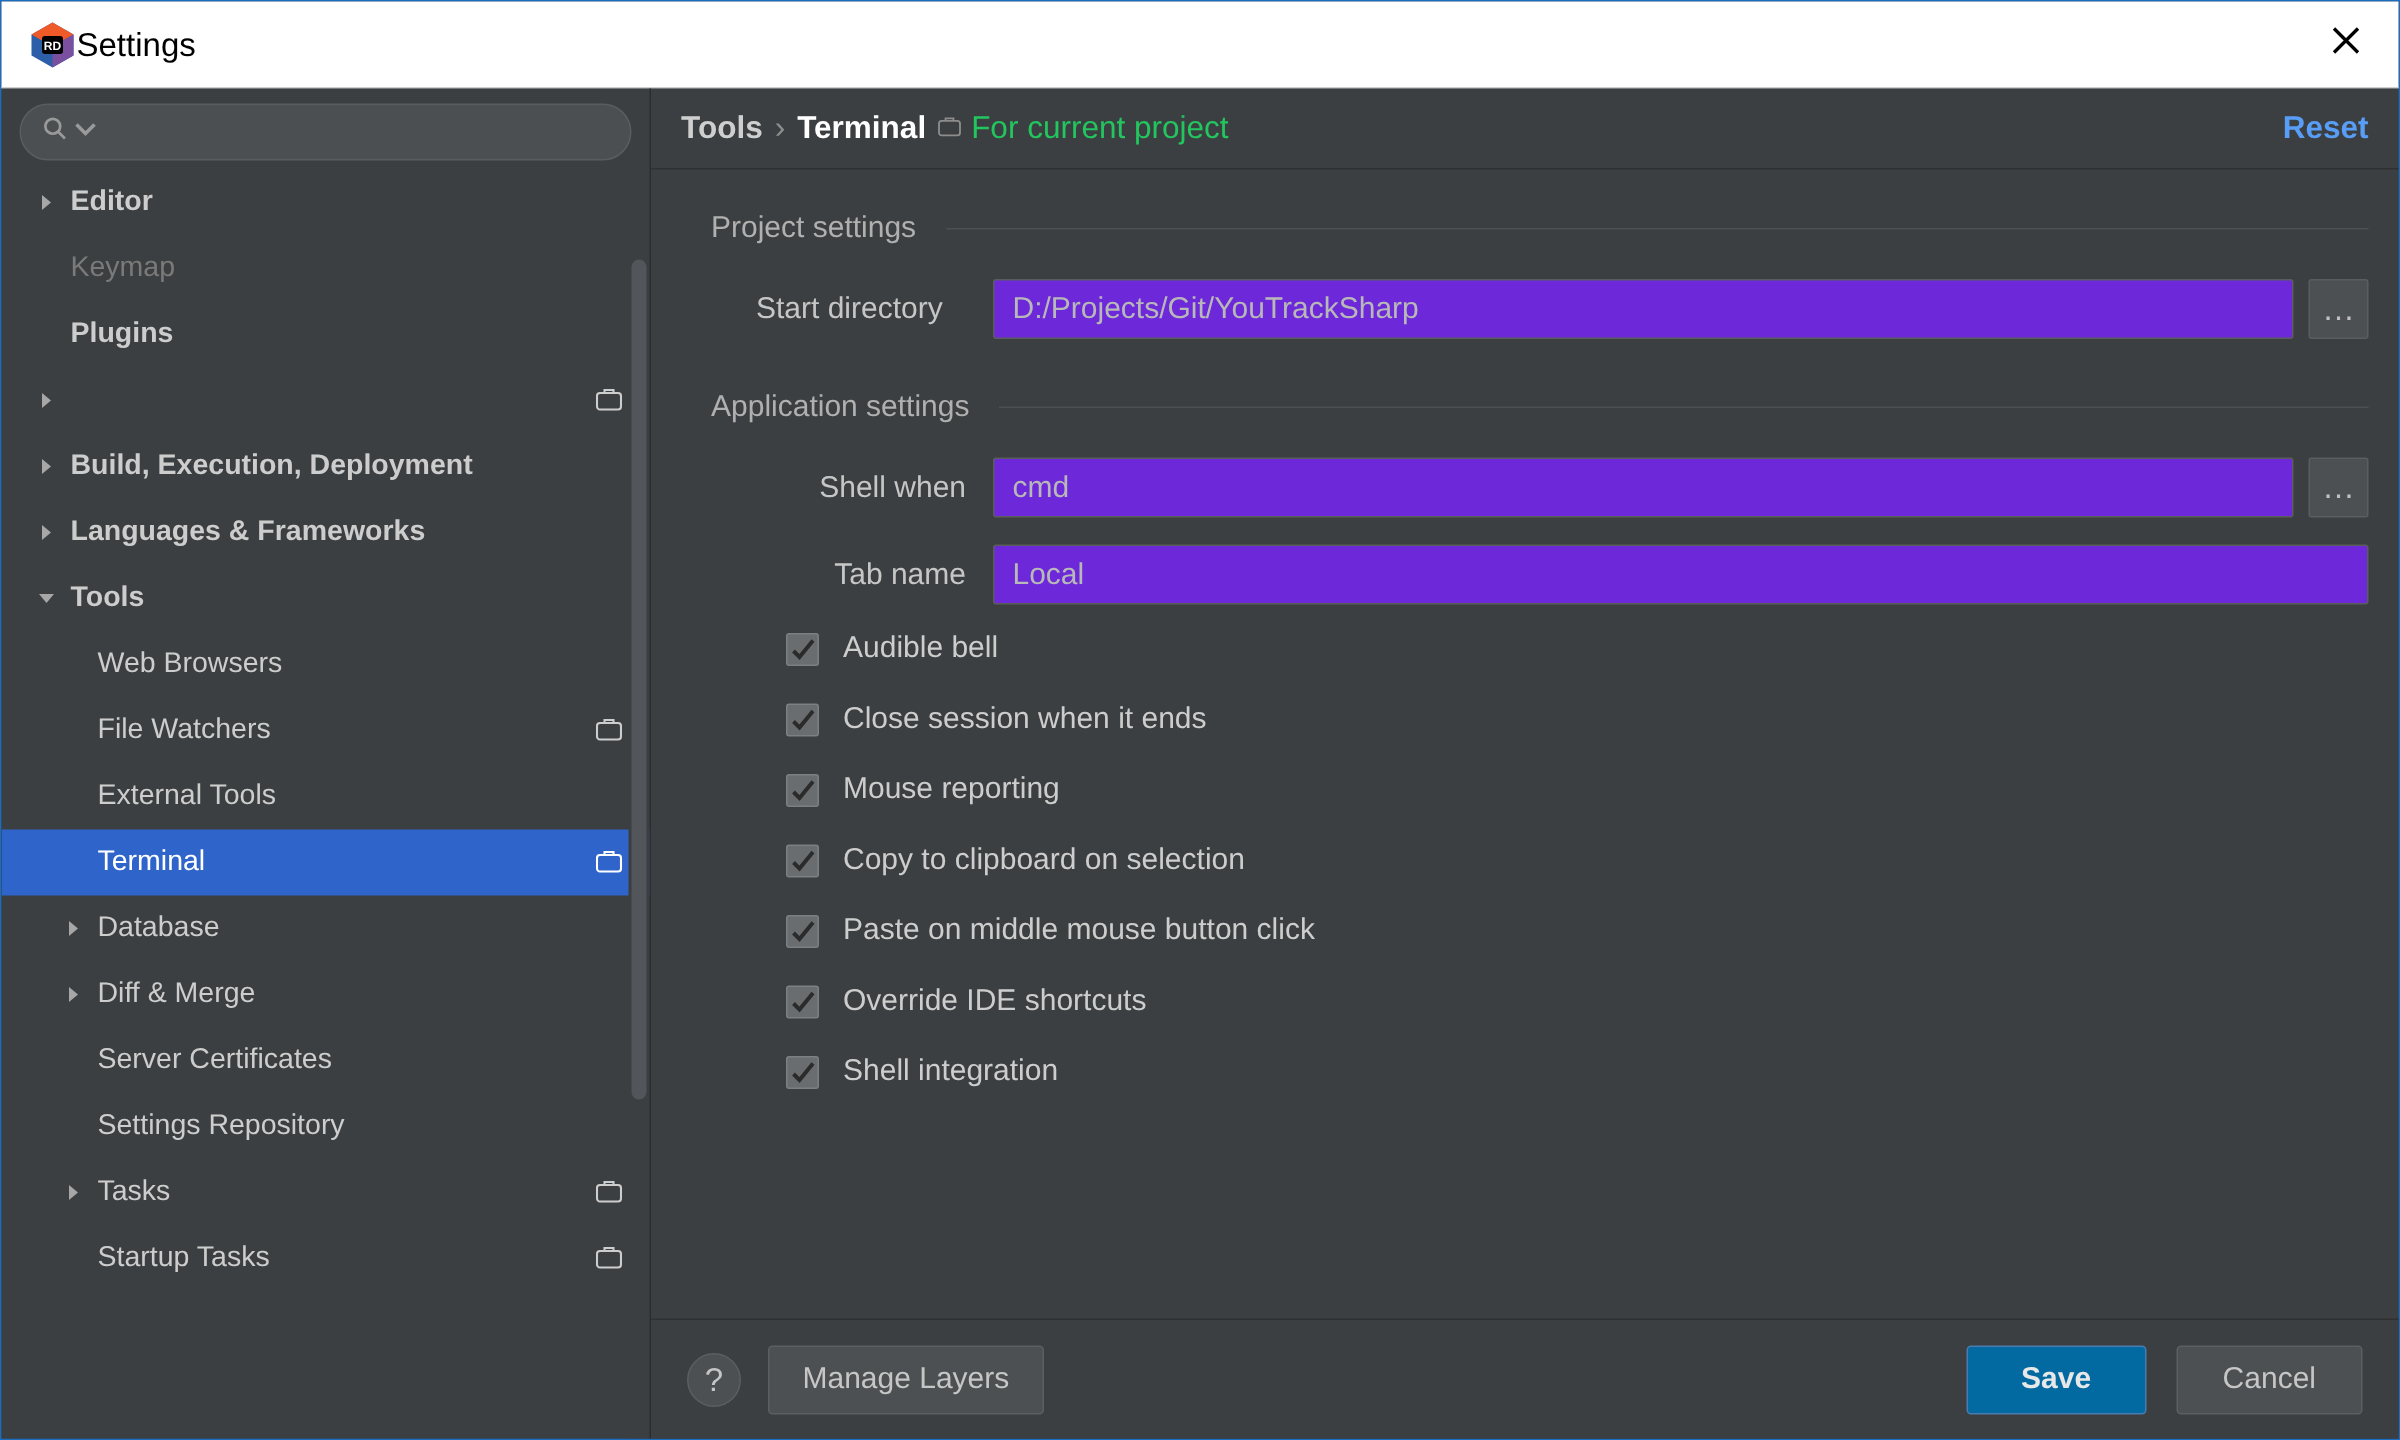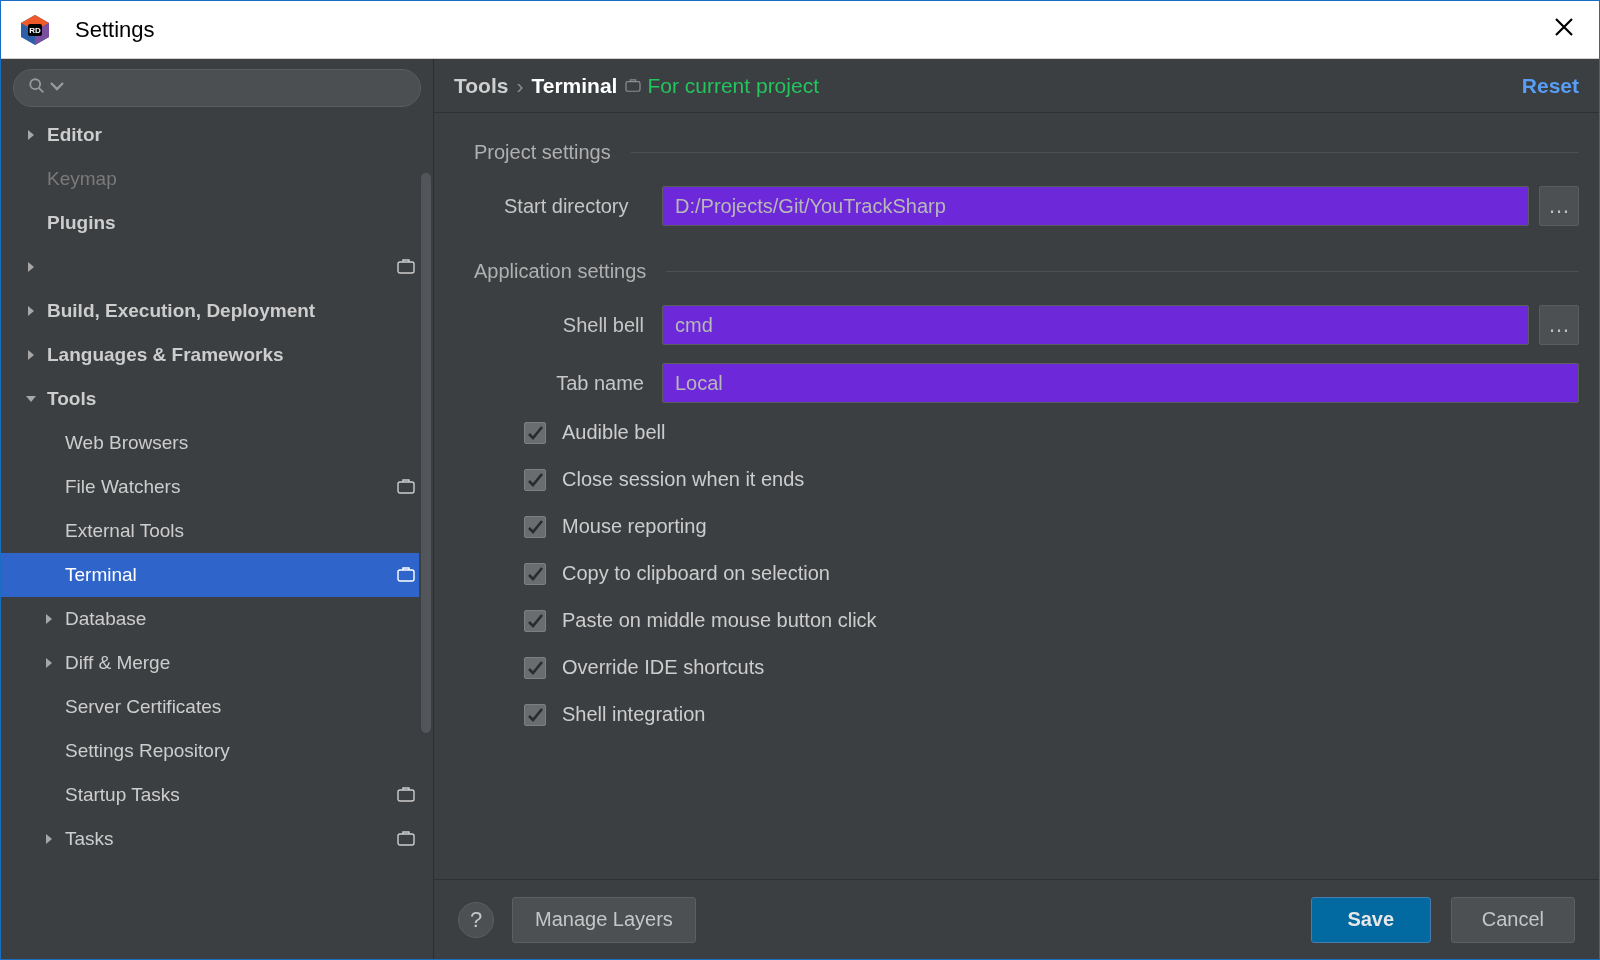--- a/index.html
+++ b/index.html
@@ -1,20 +1,20 @@
 <!DOCTYPE html>
 <html><head>
 <meta charset="utf-8">
 <style>
   * { box-sizing: border-box; margin: 0; padding: 0; }
   html, body { width: 1600px; height: 960px; font-family: "Segoe UI", Arial, sans-serif; background: #3c3f41; overflow: hidden; }
   .window { width: 100%; height: 100%; display: flex; flex-direction: column; border: 1px solid #1a6ec2; }
   
   .titlebar { background: #ffffff; height: 58px; display: flex; align-items: center; justify-content: space-between; padding: 0 14px 0 18px; border-bottom: 1px solid #d0d0d0; }
-  .titlebar-left { display: flex; align-items: center; gap: 24px; }
+  .titlebar-left { display: flex; align-items: center; gap: 0; }
   .app-icon { width: 32px; height: 32px; position: relative; }
   .app-icon svg { width: 32px; height: 32px; }
   .title-text { font-size: 22px; color: #000; }
   .close-icon { font-size: 26px; color: #000; cursor: pointer; padding: 6px 10px; }
   
   .body { flex: 1; display: flex; min-height: 0; }
   
   .sidebar { width: 433px; background: #3c3f41; display: flex; flex-direction: column; border-right: 1px solid #2b2d2e; }
   .search-wrap { padding: 10px 12px 6px 12px; }
   .search { background: #4b4f51; border: 1px solid #5a5d5e; border-radius: 24px; height: 38px; display: flex; align-items: center; padding: 0 14px; color: #bababa; }
@@ -226,38 +226,38 @@
               </span>
               <span class="lbl">Server Certificates</span>
             </div>
             <div class="tree-item child">
               <span class="arrow blank">
                 <svg width="12" height="12"></svg>
               </span>
               <span class="lbl">Settings Repository</span>
             </div>
             <div class="tree-item child">
-              <span class="arrow blank">
-                <svg width="12" height="12"></svg>
-              </span>
-              <span class="lbl">Startup Tasks</span>
+              <span class="arrow">
+                <svg width="12" height="12" viewBox="0 0 12 12">
+                  <path d="M3 1 L9 6 L3 11 Z" fill="currentColor"></path>
+                </svg>
+              </span>
+              <span class="lbl">Tasks</span>
               <span class="proj-icon">
                 <svg viewBox="0 0 18 16">
                   <rect x="1" y="3" width="16" height="11" rx="2" fill="none" stroke="currentColor" stroke-width="1.4"></rect>
                   <path d="M6 3 V1 H12 V3" fill="none" stroke="currentColor" stroke-width="1.4"></path>
                 </svg>
               </span>
             </div>
             <div class="tree-item child">
-              <span class="arrow">
-                <svg width="12" height="12" viewBox="0 0 12 12">
-                  <path d="M3 1 L9 6 L3 11 Z" fill="currentColor"></path>
-                </svg>
-              </span>
-              <span class="lbl">Tasks</span>
+              <span class="arrow blank">
+                <svg width="12" height="12"></svg>
+              </span>
+              <span class="lbl">Startup Tasks</span>
               <span class="proj-icon">
                 <svg viewBox="0 0 18 16">
                   <rect x="1" y="3" width="16" height="11" rx="2" fill="none" stroke="currentColor" stroke-width="1.4"></rect>
                   <path d="M6 3 V1 H12 V3" fill="none" stroke="currentColor" stroke-width="1.4"></path>
                 </svg>
               </span>
             </div>
           </div>
         <div class="tree-scrollbar">
           <div class="tree-thumb"></div>
@@ -297,21 +297,21 @@
             <span>…</span>
           </div>
         </div>
 
         <div class="section2">
           <div class="section-title">
             <span>Application settings</span>
             <span class="line"></span>
           </div>
           <div class="field-row">
-            <span class="field-label r">Shell bell</span>
+            <span class="field-label r">Shell when</span>
             <input class="text-input" value="cmd" style="">
             <div class="browse-btn">
               <span>…</span>
             </div>
           </div>
           <div class="field-row">
             <span class="field-label r">Tab name</span>
             <input class="text-input" value="Local" style="">
           </div>
           <div id="checks">

